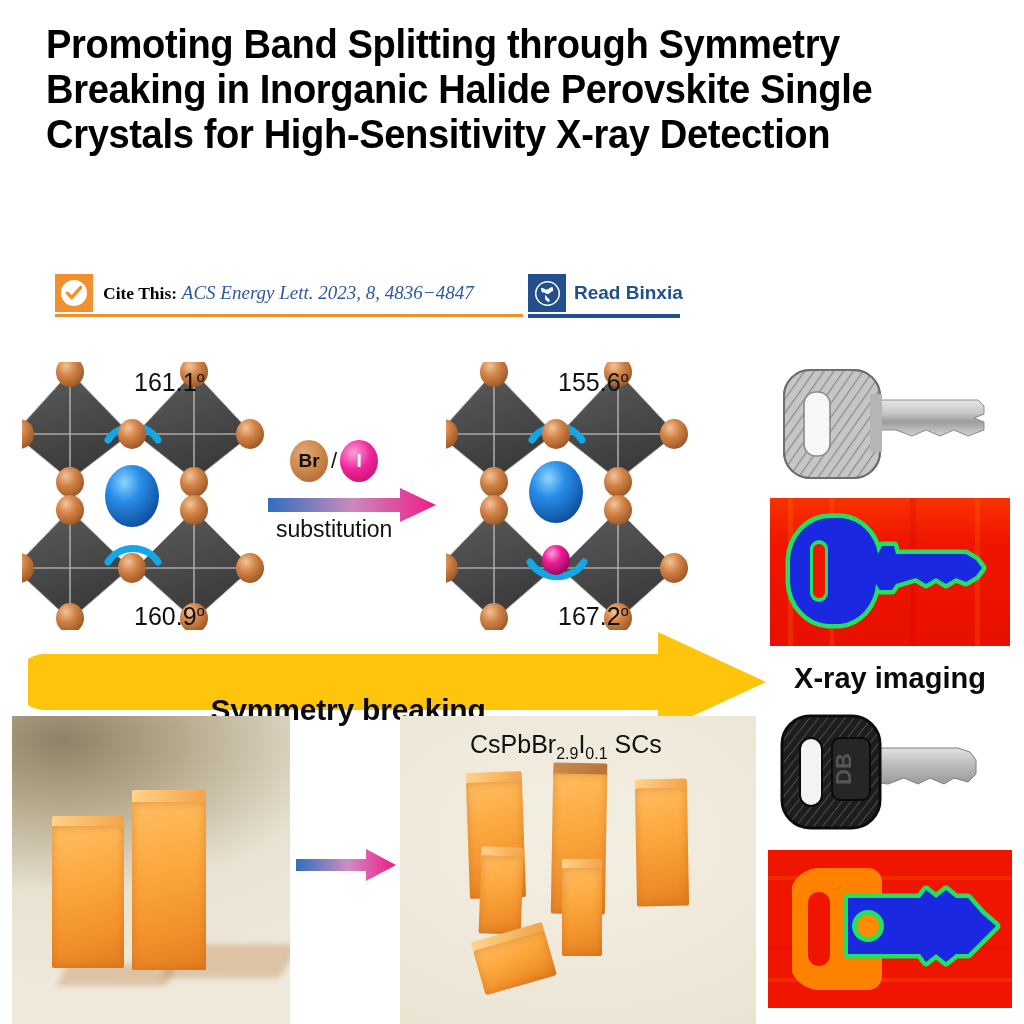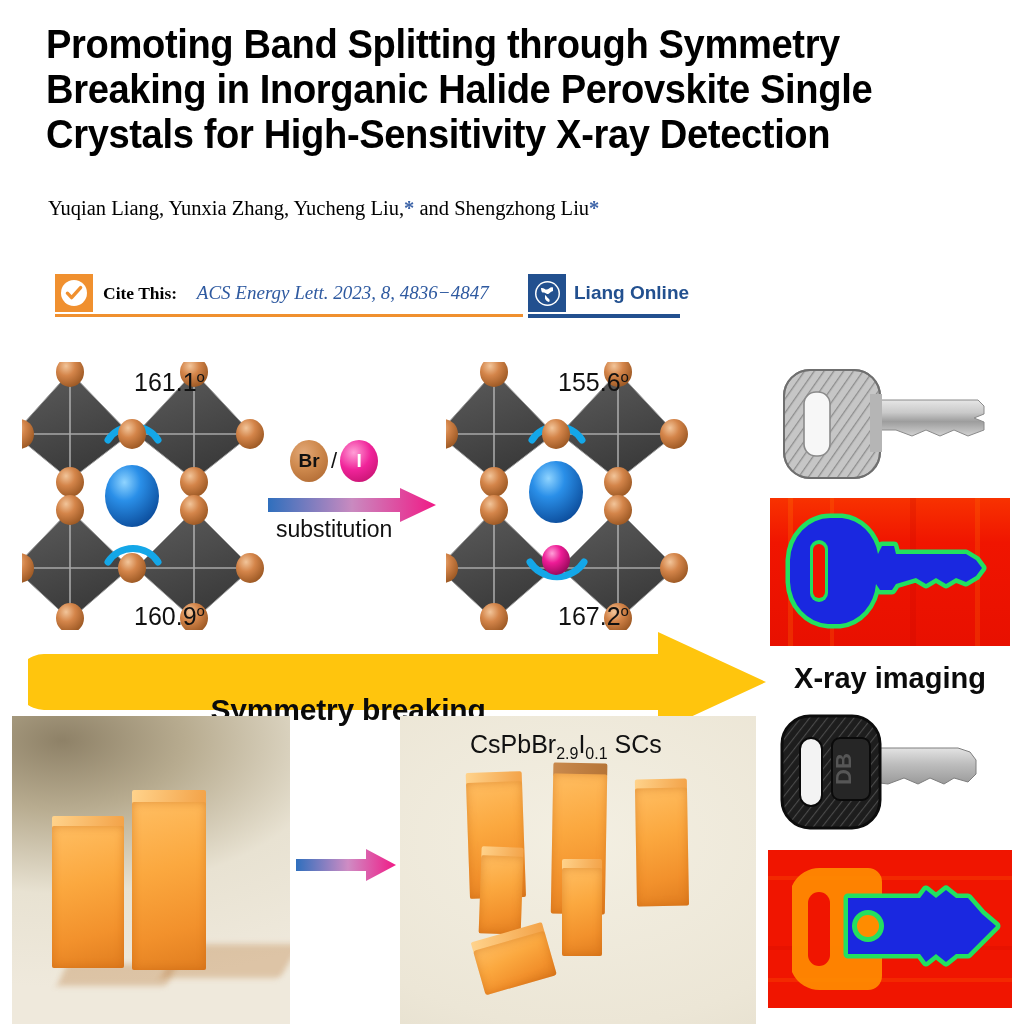--- a/index.html
+++ b/index.html
@@ -53,21 +53,21 @@
   #cite-rule {
     position:absolute; left:0; top:40px; width:468px; height:3px;
     background:#f0902f;
   }
   #cite-text {
     position:absolute; left:48px; top:8px;
     font-family:"Liberation Serif", serif;
     font-size:19px; color:#000; white-space:nowrap;
   }
   #cite-text b { font-weight:bold; font-family:Liberation Serif, serif; font-size:17.5px;}
-  #cite-text i { font-style:italic; color:#2f5aa0;margin-left:15px; }
+  #cite-text i { font-style:italic; color:#2f5aa0; }
 
   
   #read-online {
     position:absolute; left:528px; top:274px; width:152px; height:50px;
   }
   #ro-badge {
     position:absolute; left:0; top:0; width:38px; height:38px;
     background:#22508f;
     display:flex; align-items:center; justify-content:center;
   }
@@ -177,21 +177,20 @@
 </head>
 <body>
 
 <div id="title">
   <div>Promoting Band Splitting through Symmetry</div>
   <div>Breaking in Inorganic Halide Perovskite Single</div>
   <div>Crystals for High-Sensitivity X-ray Detection</div>
 </div>
 
 <div id="authors">
-  <div><span>Yuqian Liang, Yunxia Zhang, Yucheng Liu,</span><span class="star">*</span><span> and Shengzhong Liu</span><span class="star">*</span></div>
 </div>
 
 <div id="cite-bar">
   <div id="cite-badge">
     <div class="circ">
       <svg width="20" height="20" viewBox="0 0 20 20" aria-hidden="true">
         <path d="M3.4 10.2 L7.6 14.6 L16.6 4.6" stroke="#f0902f" stroke-width="3.4" fill="none" stroke-linecap="round" stroke-linejoin="round"></path>
       </svg>
     </div>
   </div>
@@ -205,21 +204,21 @@
 <div id="read-online">
   <div id="ro-badge">
     <div class="globe">
       <svg width="25" height="25" viewBox="0 0 25 25" aria-hidden="true">
         <circle cx="12.5" cy="12.5" r="11" fill="#22508f"></circle>
         <path d="M6 7 C9 6.5 10 9 12 8.5 C14.5 8 15 5.5 18 6.5 L18 10 C15 11 14 13.5 12.5 13 C11 12.5 10 11 8 11.5 C6.8 11.8 6.2 10 6 7 Z" fill="#ffffff"></path>
         <path d="M10 14 C11.5 14.8 12.2 16.5 13.5 17.5 C14.8 18.5 15 20 14 21 C12 20.6 10.6 19 10 17.4 Z" fill="#ffffff"></path>
       </svg>
     </div>
   </div>
-  <div id="ro-label">Liang Online</div>
+  <div id="ro-label">Read Binxia</div>
   <div id="ro-rule"></div>
 </div>
 
 <div class="struct" id="struct-left" style="left:22px; top:362px; width:258px; height:268px;">
   <svg width="258" height="268" viewBox="0 0 258 268">
     <defs>
       <radialGradient id="brG" cx="36%" cy="30%" r="72%">
         <stop offset="0%" stop-color="#f2c59a"></stop>
         <stop offset="45%" stop-color="#d4854a"></stop>
         <stop offset="100%" stop-color="#9e5a25"></stop>

